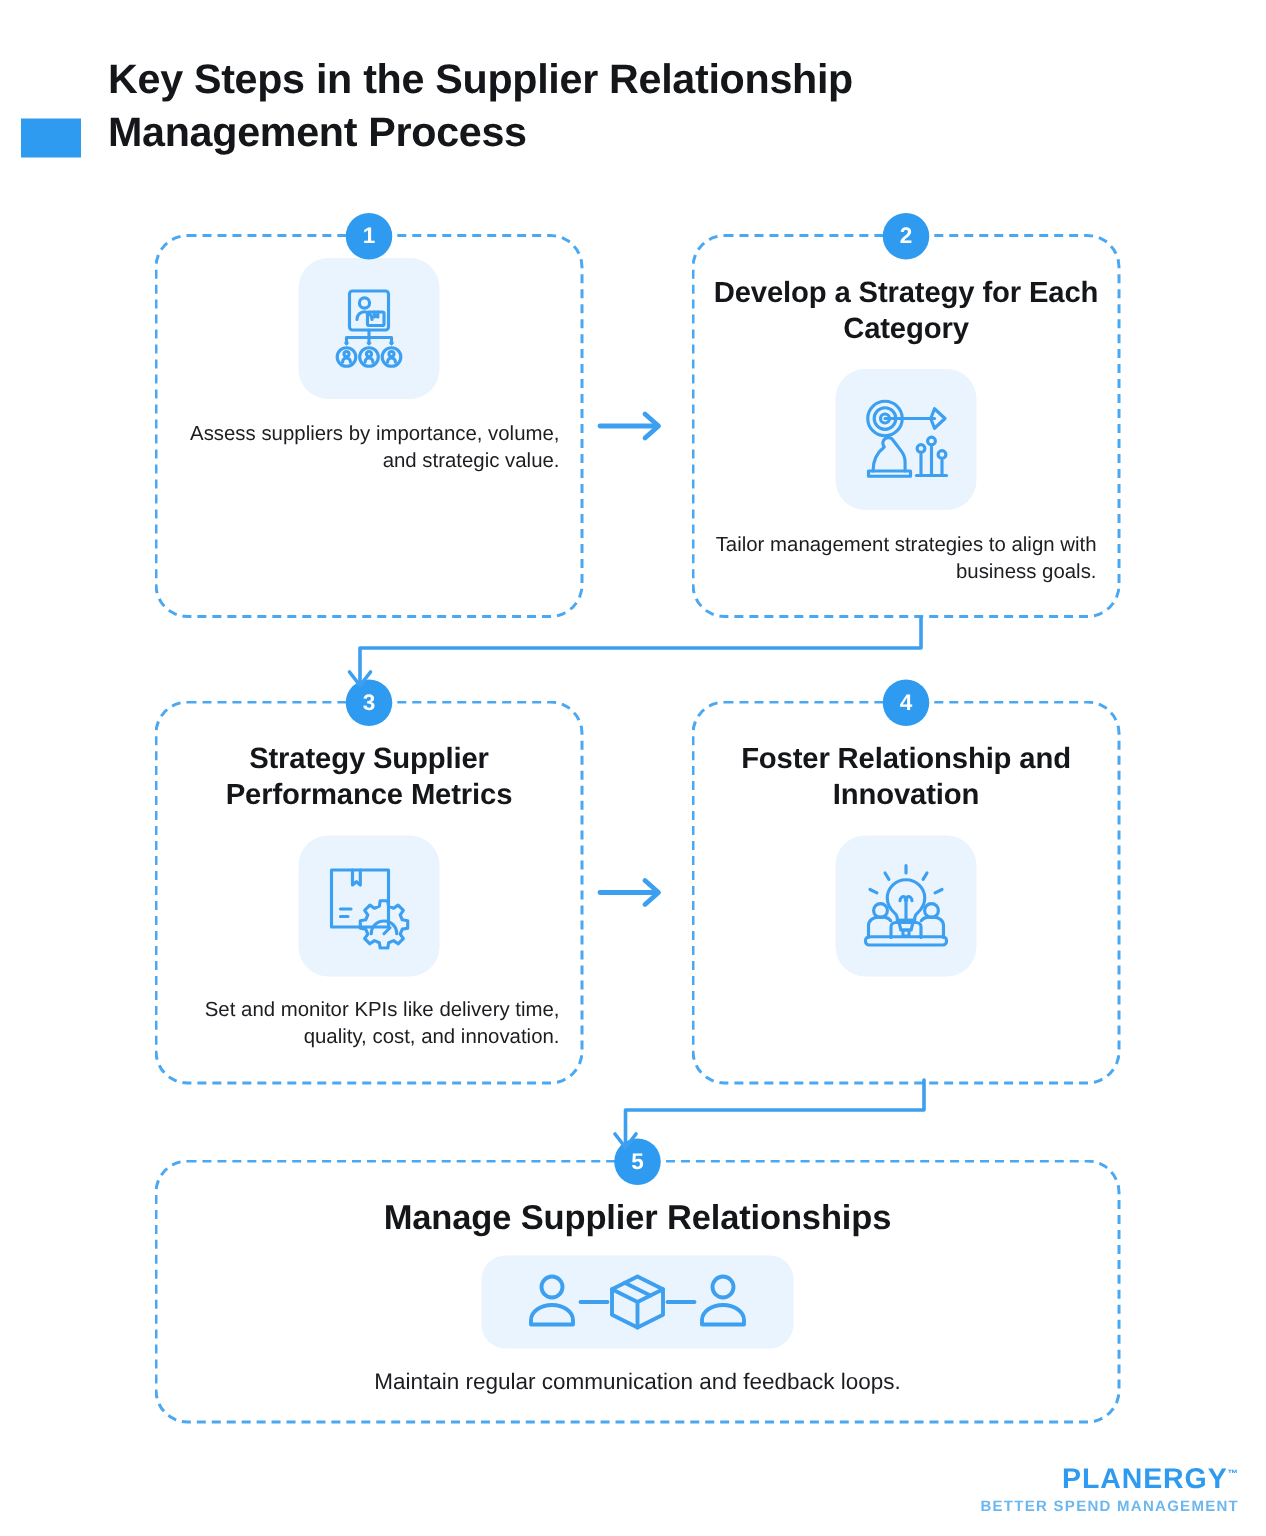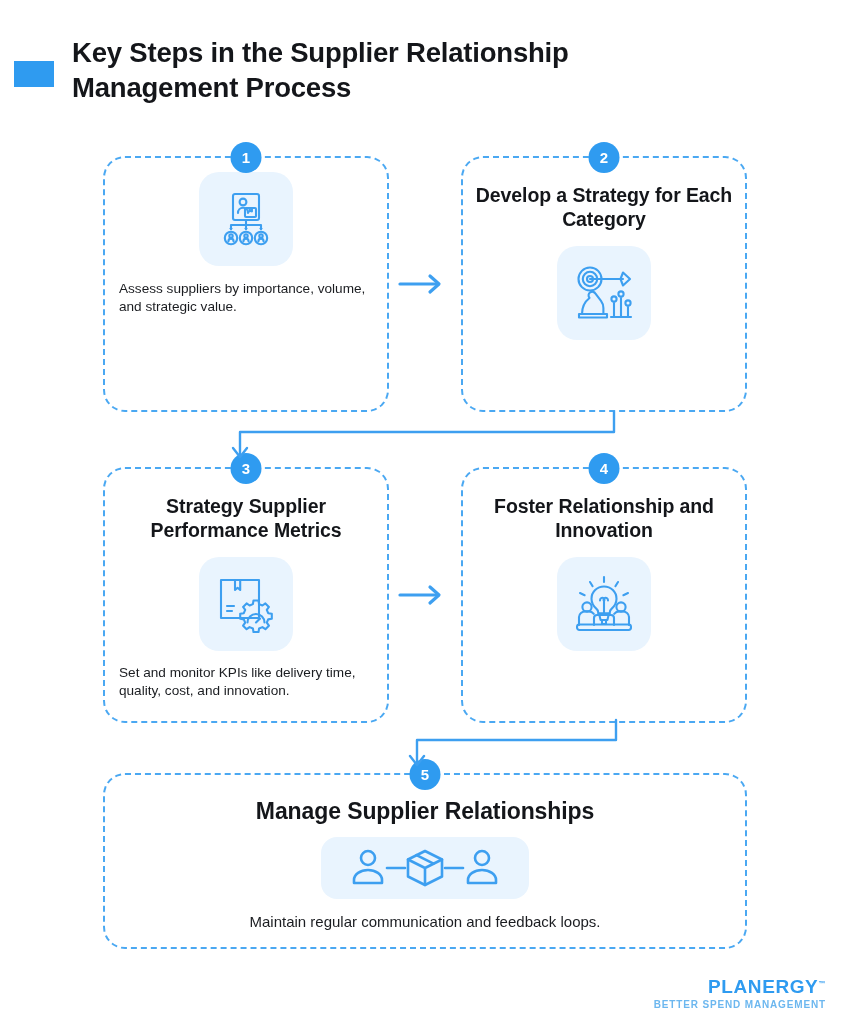--- a/index.html
+++ b/index.html
@@ -13,21 +13,21 @@
     overflow: hidden;
   }
 
   
   .header {
     position: absolute;
     top: 36px;
     left: 14px;
     right: 30px;
     display: flex;
-    align-items: center;
+    align-items: flex-end;
     gap: 18px;
   }
   .accent-square {
     width: 40px;
     height: 26px;
     background: #2f9bf0;
     flex: 0 0 auto;
     margin-top: 6px;
   }
   .title {
@@ -100,21 +100,21 @@
   .card.c5 .icon-tile {
     width: 208px;
     height: 62px;
     border-radius: 16px;
     margin-top: 12px;
   }
 
   .card-desc {
     font-size: 13.6px;
     color: #1b1d21;
-    text-align: left;
+    text-align: right;
     line-height: 1.33;
     margin-top: 14px;
     padding: 0 14px;
   }
   .card.c3 .card-desc { margin-top: 13px; }
   .card.c5 .card-desc { margin-top: 13px; font-size: 15px; }
 
   
   .connector { position: absolute; }
   .arrow-h.a12 { left: 398px; top: 272px; }
@@ -198,20 +198,21 @@
         <path d="M50 10.5l7 6.5-7 6.5-2.5-6.5z"></path>
         <path d="M9 52c0-7 3-12.5 7.5-16-1.5-2-1.2-4.4.6-5.6 2-1.3 4.4-.5 5.4 1.3l5.5 7.2c1.6 2.1 2.4 4.5 2.4 7.2V52"></path>
         <path d="M6 52h28v3.5H6z"></path>
         <path d="M41 55V41M48 55V36M55 55V45"></path>
         <circle cx="41" cy="37" r="2.6"></circle>
           <circle cx="48" cy="32" r="2.6"></circle>
           <circle cx="55" cy="41" r="2.6"></circle>
         <path d="M38 55h20"></path>
       </svg>
     </div>
+    <div class="card-desc">Tailor management strategies to align with business goals.</div>
   </div>
 
   <div class="card c3">
     <div class="badge">3</div>
     <div class="card-title">Strategy Supplier Performance Metrics</div>
     <div class="icon-tile">
       <svg width="60" height="58" viewBox="0 0 60 58" fill="none" stroke="#3d9ff0" stroke-width="2.1" stroke-linecap="round" stroke-linejoin="round">
         <rect x="5" y="5" width="38" height="38"></rect>
         <path d="M19 5v10l2.6-2.2L24.2 15V5"></path>
         <path d="M11 31h7M11 36h5"></path>

